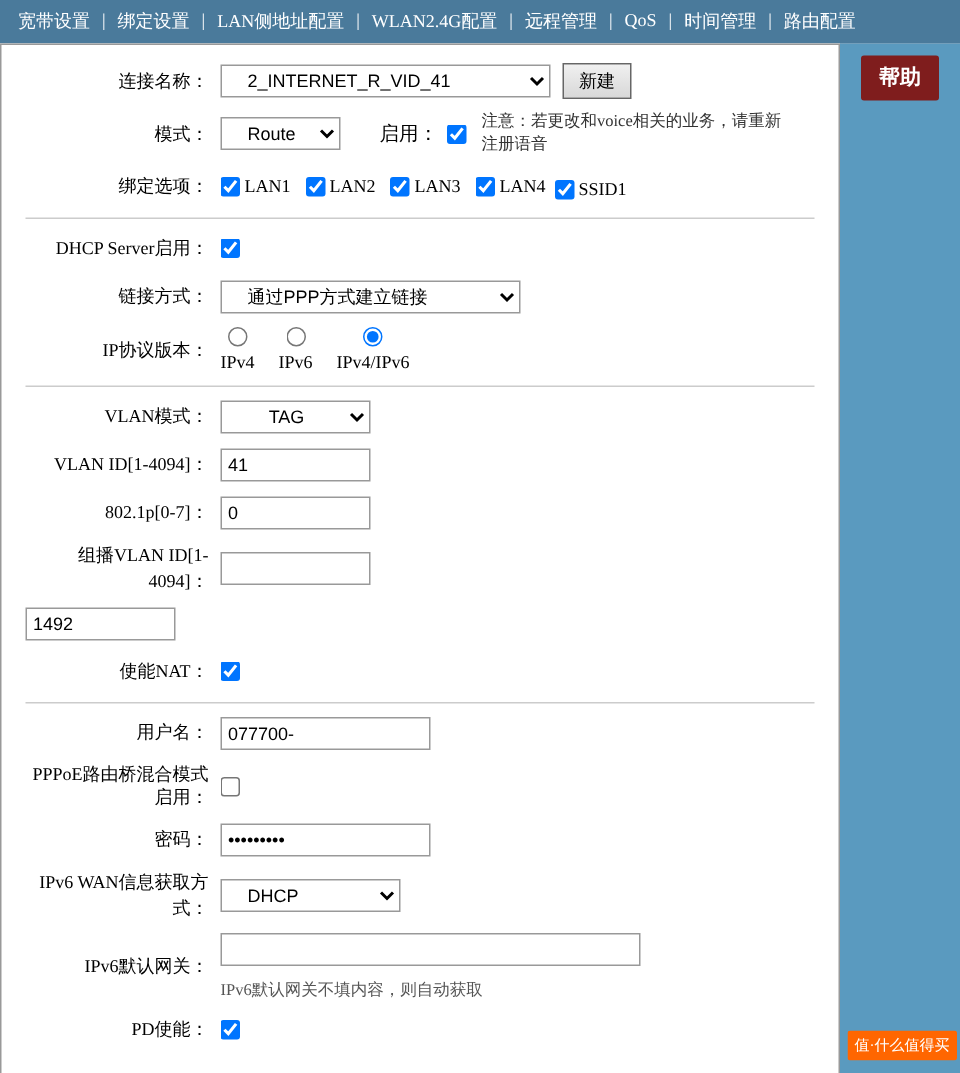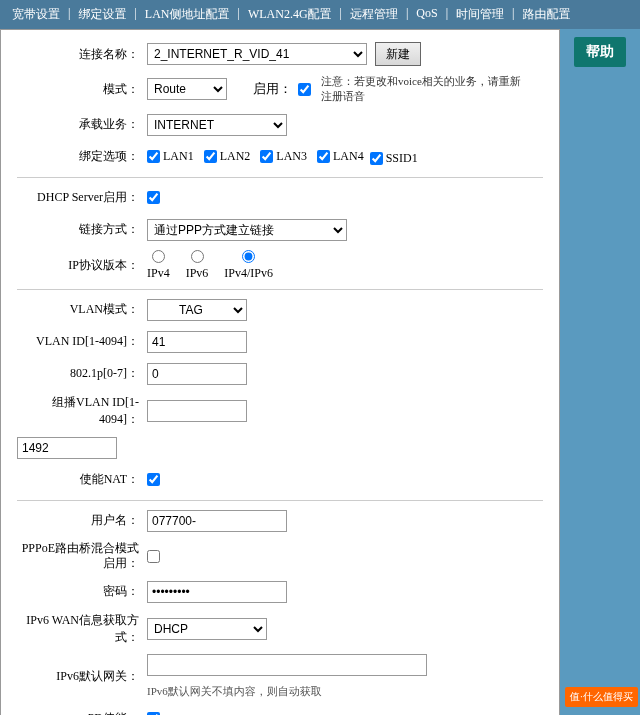--- a/index.html
+++ b/index.html
@@ -35,21 +35,21 @@
     .sidebar {
       width: 80px;
       background: #5a9abf;
       display: flex;
       flex-direction: column;
       align-items: center;
       padding: 8px 4px;
     }
 
     .sidebar-help {
-      background: #0f766e;
+      background: #7f1d1d;
       color: #fff;
       padding: 6px 12px;
       font-size: 14px;
       font-weight: bold;
       border-radius: 2px;
       margin-bottom: 5px;
       cursor: pointer;
     }
 
     .form-row {
@@ -74,21 +74,21 @@
       align-items: center;
       gap: 6px;
       flex-wrap: wrap;
     }
 
     select {
       font-size: 12px;
       height: 22px;
       border: 1px solid #999;
       background: #fff;
-      padding: 1px 2px;
+      padding: 1px 13px;
     }
 
     input[type="text"], input[type="password"] {
       height: 22px;
       border: 1px solid #999;
       font-size: 12px;
       padding: 1px 4px;
       background: #fff;
     }
 
@@ -205,28 +205,20 @@
       <div class="form-control">
         <select style="width:80px;">
           <option>Route</option>
         </select>
         <span style="margin-left:20px;">启用：</span>
         <input type="checkbox" checked="" style="">
         <span class="note-text" style="max-width:200px;">注意：若更改和voice相关的业务，请重新注册语音</span>
       </div>
     </div>
 
-    <div class="form-row">
-      <div class="form-label">承载业务：</div>
-      <div class="form-control">
-        <select style="width:140px;">
-          <option>INTERNET</option>
-        </select>
-      </div>
-    </div>
 
     <div class="form-row">
       <div class="form-label">绑定选项：</div>
       <div class="form-control">
         <div class="binding-options">
           <div class="binding-item">
             <input type="checkbox" checked="" style="">
             <span>LAN1</span>
           </div>
           <div class="binding-item">

